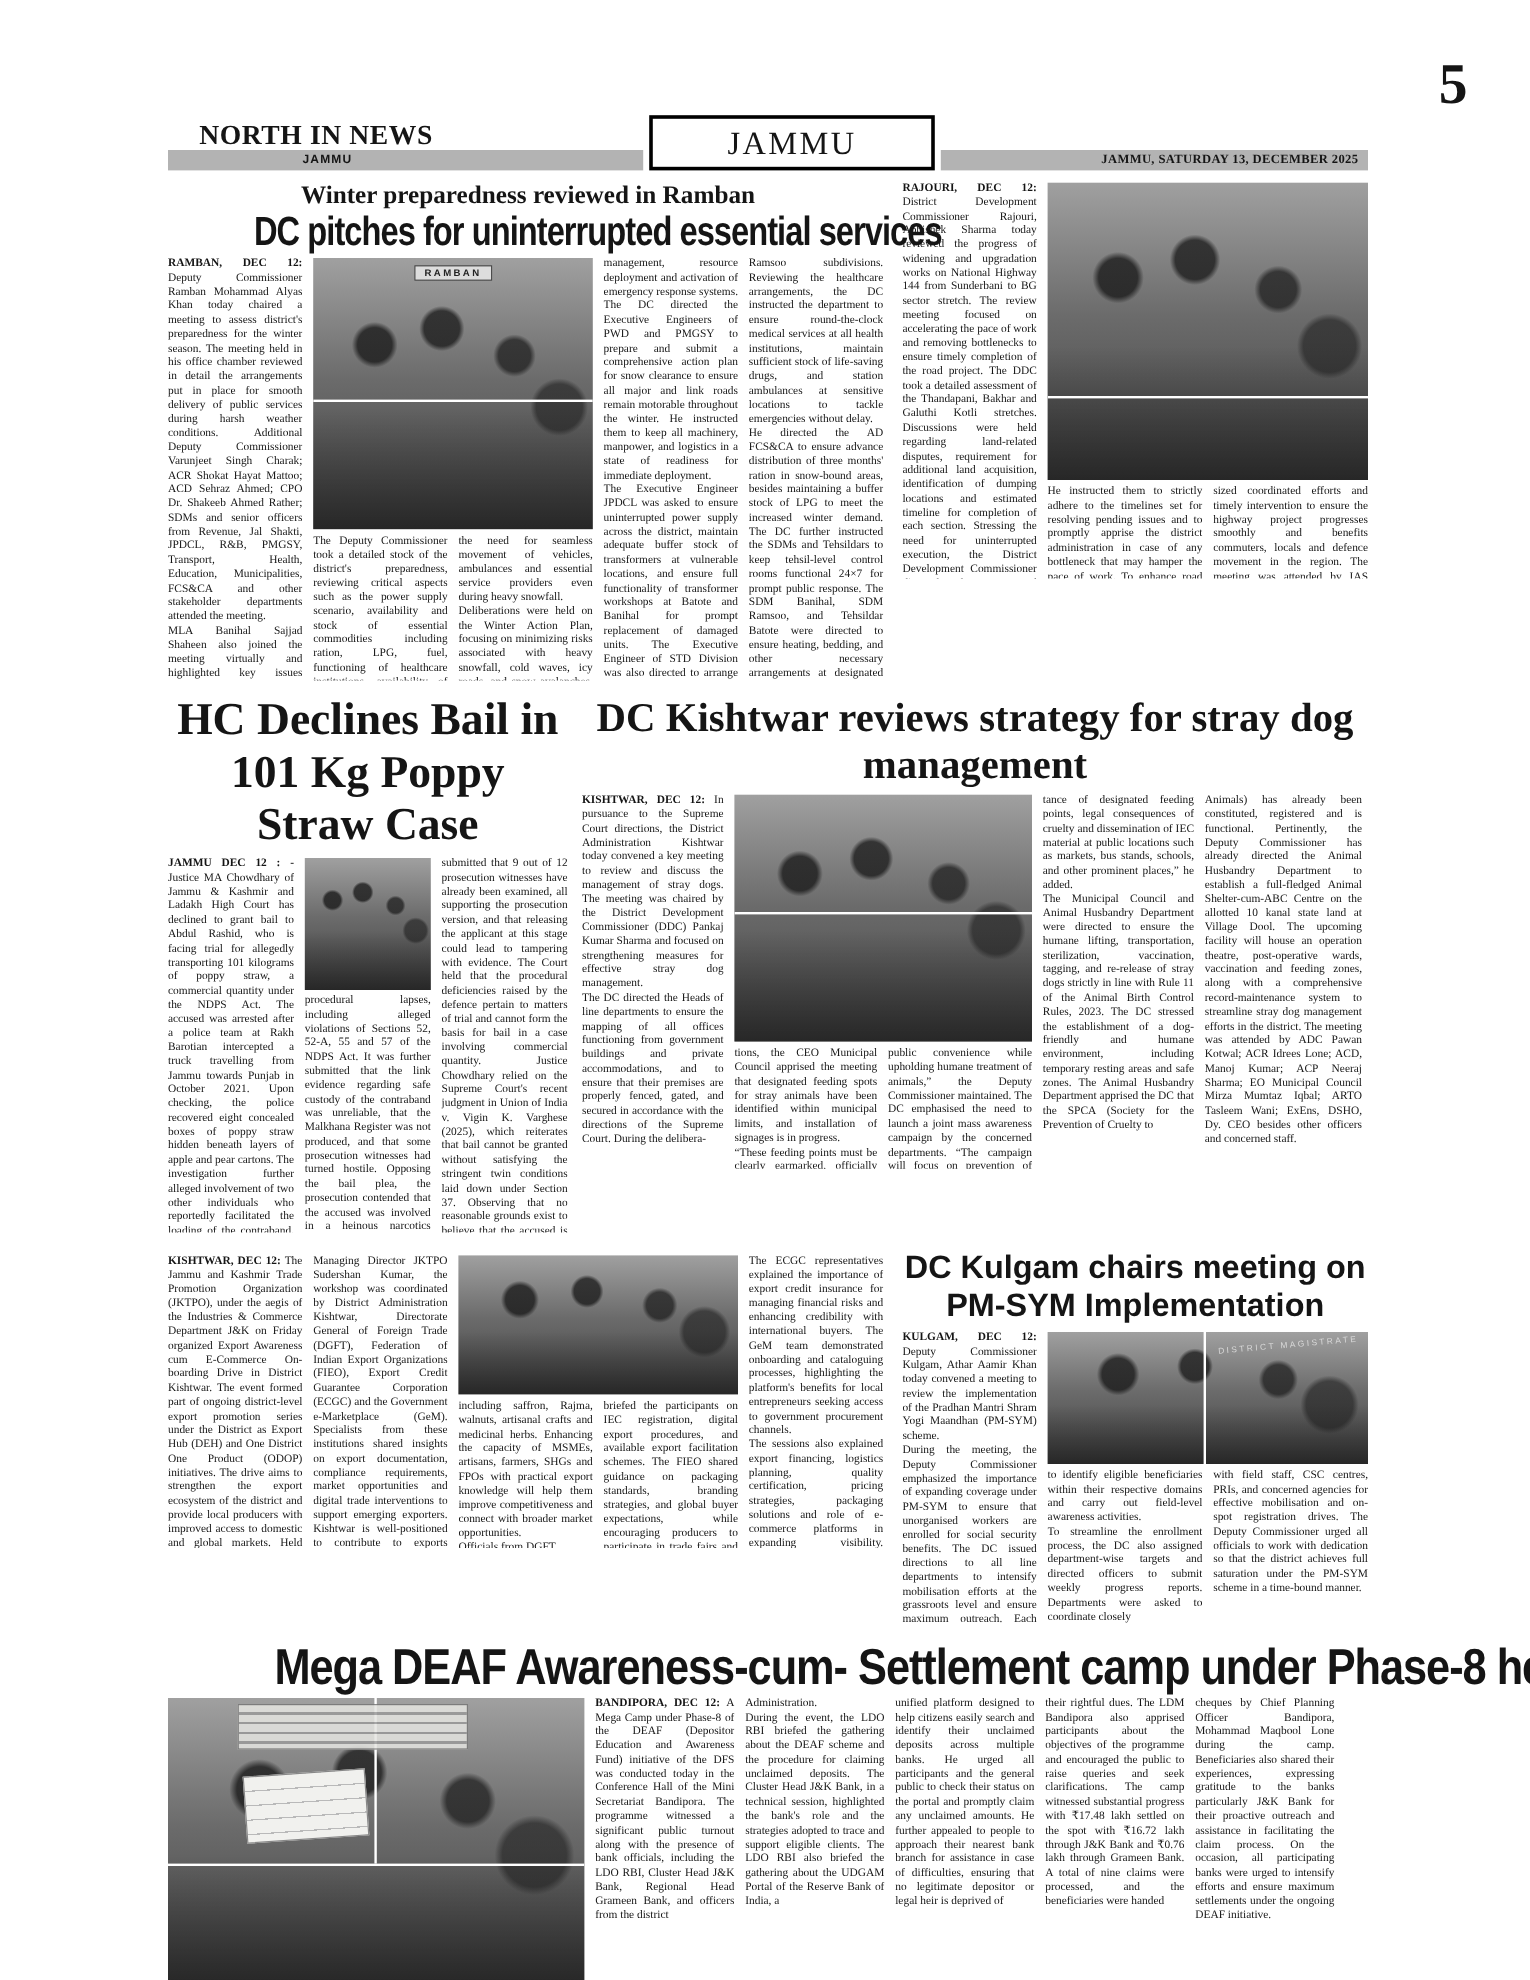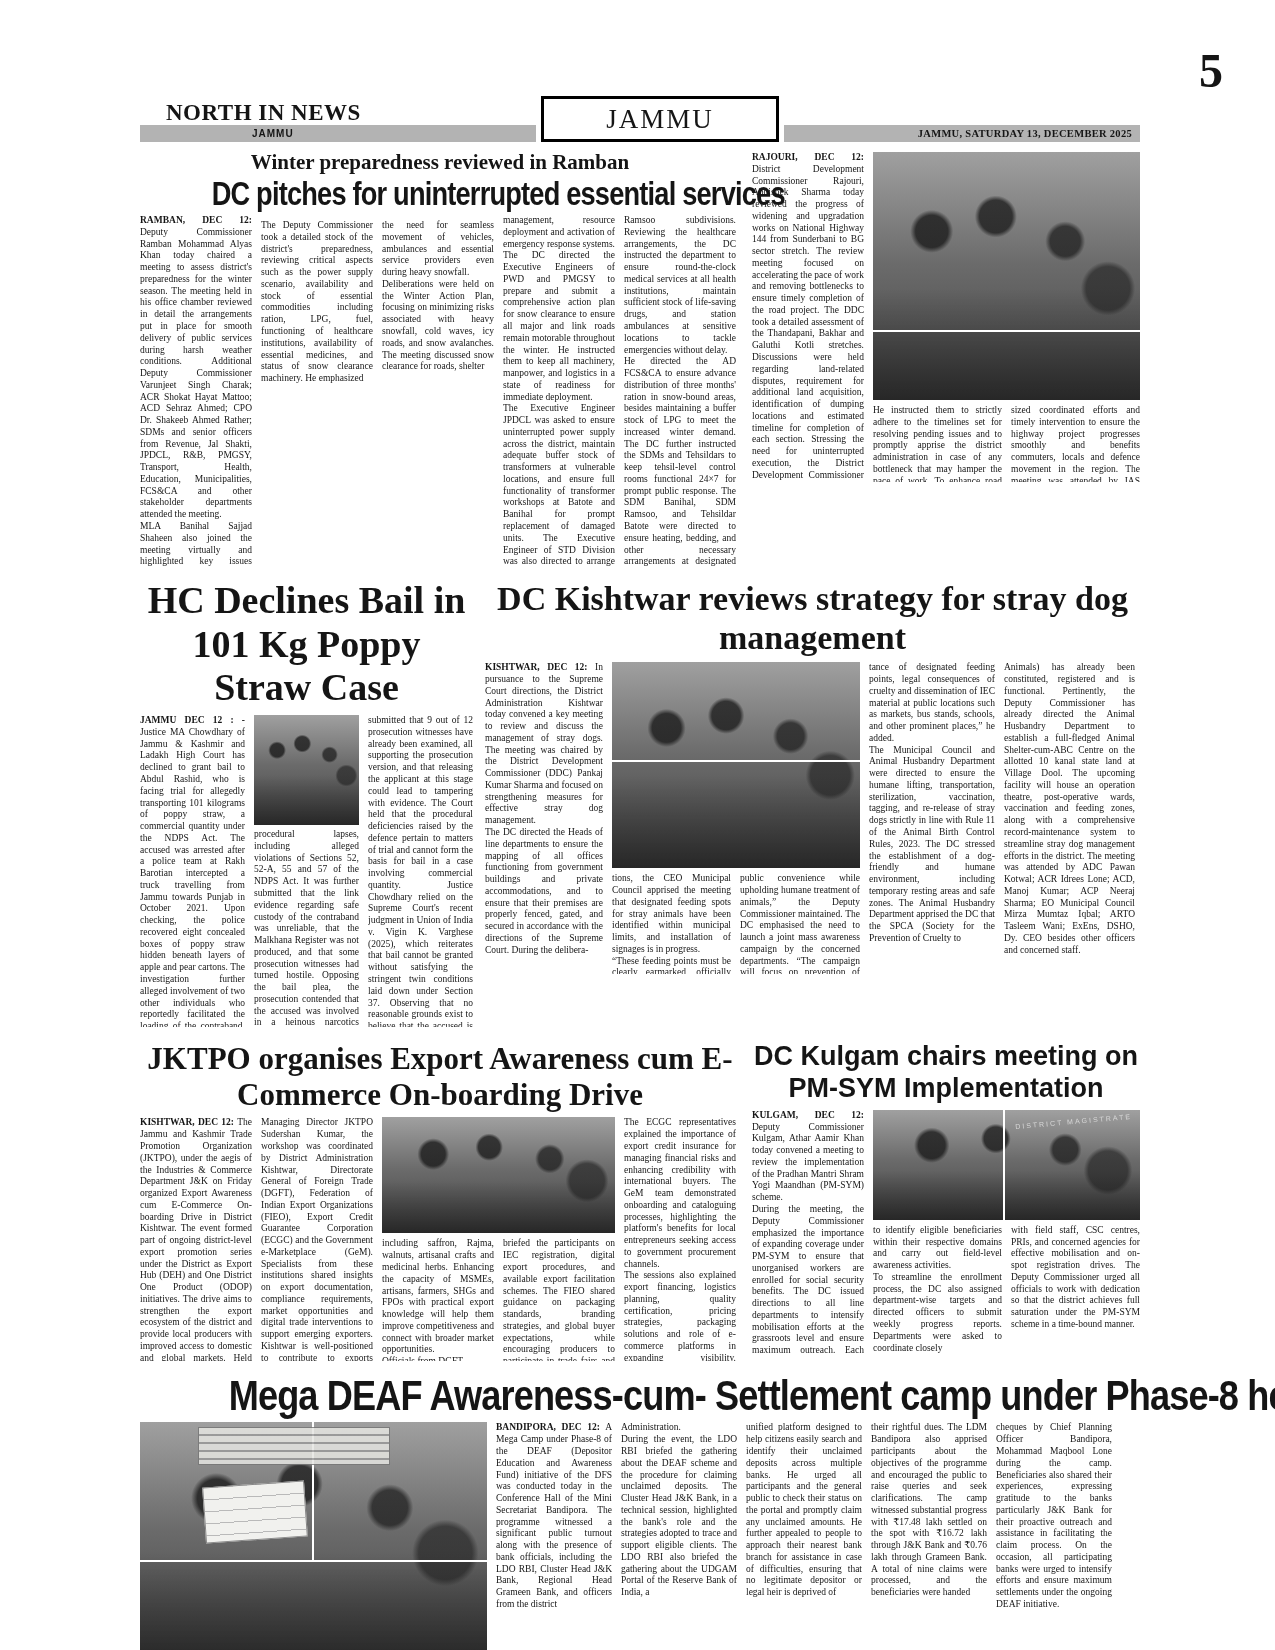--- a/index.html
+++ b/index.html
@@ -122,20 +122,24 @@
   <div class="mh-num">5</div>
 
   <div class="secrow" id="secA">
     <article class="a1">
       <p class="kicker">Winter preparedness reviewed in Ramban</p>
       <h1 class="hl-cond"><span style="font-size:34px">DC pitches for uninterrupted essential services</span></h1>
       <div class="bodyrow">
         <p class="bcol w112"><b class="dl">RAMBAN, DEC 12:</b> <span>Deputy Commissioner Ramban Mohammad Alyas Khan today chaired a meeting to assess district's preparedness for the winter season. The meeting held in his office chamber reviewed in detail the arrangements put in place for smooth delivery of public services during harsh weather conditions. Additional Deputy Commissioner Varunjeet Singh Charak; ACR Shokat Hayat Mattoo; ACD Sehraz Ahmed; CPO Dr. Shakeeb Ahmed Rather; SDMs and senior officers from Revenue, Jal Shakti, JPDCL, R&amp;B, PMGSY, Transport, Health, Education, Municipalities, FCS&amp;CA and other stakeholder departments attended the meeting.
 MLA Banihal Sajjad Shaheen also joined the meeting virtually and highlighted key issues related to winter challenges while suggesting several practical measures for timely redressal.</span></p>
         <div class="stack mid">
+          <div class="photo">
+            <div class="photo-label">RAMBAN</div>
+            <div class="hsplit" style="top:118px"></div>
+          </div>
           <div class="under">
             <p class="bcol">The Deputy Commissioner took a detailed stock of the district's preparedness, reviewing critical aspects such as the power supply scenario, availability and stock of essential commodities including ration, LPG, fuel, functioning of healthcare institutions, availability of essential medicines, and status of snow clearance machinery. He emphasized</p>
             <p class="bcol">the need for seamless movement of vehicles, ambulances and essential service providers even during heavy snowfall.
 Deliberations were held on the Winter Action Plan, focusing on minimizing risks associated with heavy snowfall, cold waves, icy roads, and snow avalanches. The meeting discussed snow clearance for roads, shelter</p>
           </div>
         </div>
         <p class="bcol w112">management, resource deployment and activation of emergency response systems. The DC directed the Executive Engineers of PWD and PMGSY to prepare and submit a comprehensive action plan for snow clearance to ensure all major and link roads remain motorable throughout the winter. He instructed them to keep all machinery, manpower, and logistics in a state of readiness for immediate deployment.
 The Executive Engineer JPDCL was asked to ensure uninterrupted power supply across the district, maintain adequate buffer stock of transformers at vulnerable locations, and ensure full functionality of transformer workshops at Batote and Banihal for prompt replacement of damaged units. The Executive Engineer of STD Division was also directed to arrange additional power support to mitigate overload issues in Banihal and</p>
         <p class="bcol w112">Ramsoo subdivisions. Reviewing the healthcare arrangements, the DC instructed the department to ensure round-the-clock medical services at all health institutions, maintain sufficient stock of life-saving drugs, and station ambulances at sensitive locations to tackle emergencies without delay.
 He directed the AD FCS&amp;CA to ensure advance distribution of three months' ration in snow-bound areas, besides maintaining a buffer stock of LPG to meet the increased winter demand. The DC further instructed the SDMs and Tehsildars to keep tehsil-level control rooms functional 24×7 for prompt public response. The SDM Banihal, SDM Ramsoo, and Tehsildar Batote were directed to ensure heating, bedding, and other necessary arrangements at designated shelters for commuters during emergencies.</p>
@@ -188,21 +192,20 @@
         </div>
         <p class="bcol w126">tance of designated feeding points, legal consequences of cruelty and dissemination of IEC material at public locations such as markets, bus stands, schools, and other prominent places,” he added.
 The Municipal Council and Animal Husbandry Department were directed to ensure the humane lifting, transportation, sterilization, vaccination, tagging, and re-release of stray dogs strictly in line with Rule 11 of the Animal Birth Control Rules, 2023. The DC stressed the establishment of a dog-friendly and humane environment, including temporary resting areas and safe zones. The Animal Husbandry Department apprised the DC that the SPCA (Society for the Prevention of Cruelty to</p>
         <p class="bcol w131">Animals) has already been constituted, registered and is functional. Pertinently, the Deputy Commissioner has already directed the Animal Husbandry Department to establish a full-fledged Animal Shelter-cum-ABC Centre on the allotted 10 kanal state land at Village Dool. The upcoming facility will house an operation theatre, post-operative wards, vaccination and feeding zones, along with a comprehensive record-maintenance system to streamline stray dog management efforts in the district. The meeting was attended by ADC Pawan Kotwal; ACR Idrees Lone; ACD, Manoj Kumar; ACP Neeraj Sharma; EO Municipal Council Mirza Mumtaz Iqbal; ARTO Tasleem Wani; ExEns, DSHO, Dy. CEO besides other officers and concerned staff.</p>
       </div>
     </article>
   </div>
 
   <div class="secrow" id="secC">
     <article class="a5">
-      <h1 class="hl-serif" style="font-size:31px">JKTPO organises Export Awareness cum E-Commerce On-boarding Drive</h1>
       <div class="bodyrow">
         <p class="bcol w112"><b class="dl">KISHTWAR, DEC 12:</b> <span>The Jammu and Kashmir Trade Promotion Organization (JKTPO), under the aegis of the Industries &amp; Commerce Department J&amp;K on Friday organized Export Awareness cum E-Commerce On-boarding Drive in District Kishtwar. The event formed part of ongoing district-level export promotion series under the District as Export Hub (DEH) and One District One Product (ODOP) initiatives. The drive aims to strengthen the export ecosystem of the district and provide local producers with improved access to domestic and global markets. Held under the guidance of</span></p>
         <p class="bcol w112">Managing Director JKTPO Sudershan Kumar, the workshop was coordinated by District Administration Kishtwar, Directorate General of Foreign Trade (DGFT), Federation of Indian Export Organizations (FIEO), Export Credit Guarantee Corporation (ECGC) and the Government e-Marketplace (GeM). Specialists from these institutions shared insights on export documentation, compliance requirements, market opportunities and digital trade interventions to support emerging exporters. Kishtwar is well-positioned to contribute to exports through its unique offerings</p>
         <div class="stack mid">
           <div class="photo"></div>
           <div class="under">
             <p class="bcol">including saffron, Rajma, walnuts, artisanal crafts and medicinal herbs. Enhancing the capacity of MSMEs, artisans, farmers, SHGs and FPOs with practical export knowledge will help them improve competitiveness and connect with broader market opportunities.
 Officials from DGFT</p>
             <p class="bcol">briefed the participants on IEC registration, digital export procedures, and available export facilitation schemes. The FIEO shared guidance on packaging standards, branding strategies, and global buyer expectations, while encouraging producers to participate in trade fairs and buyer-seller meets.</p>
           </div>

